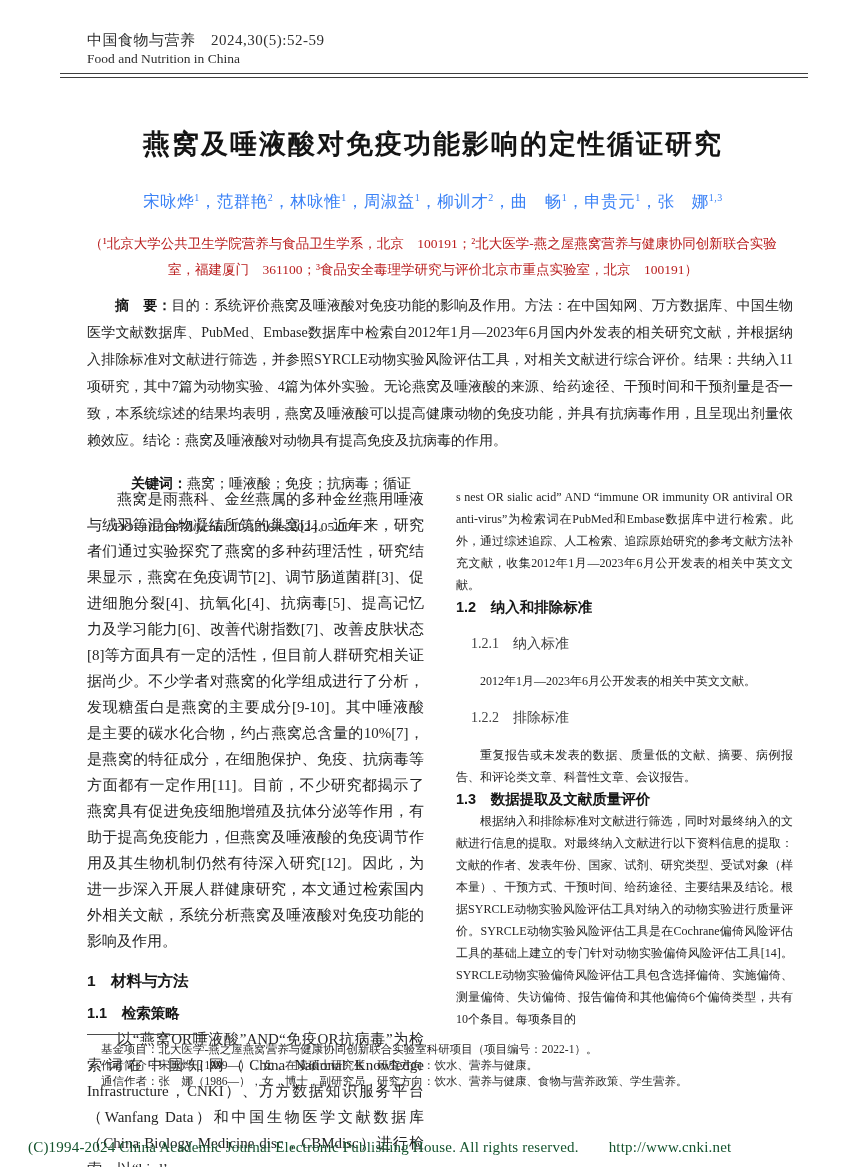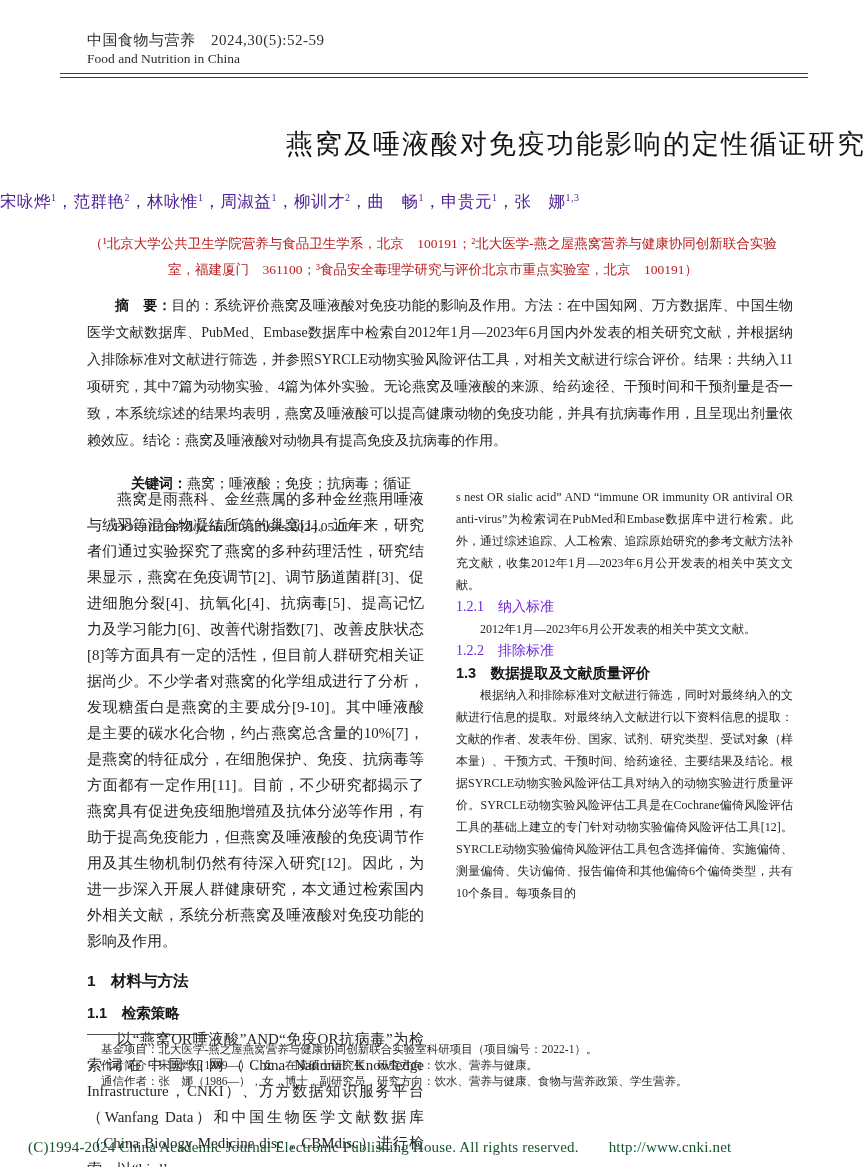--- a/index.html
+++ b/index.html
@@ -6,25 +6,25 @@
   .page{position:relative;width:866px;height:1167px;background:#fff;overflow:hidden;
         font-family:"Liberation Serif",serif;color:#232323;}
 
   
   .jheader{position:absolute;top:30px;left:60px;right:58px;}
   .jh-cn{font-size:15px;line-height:20px;color:#2e2e2e;padding-left:27px;letter-spacing:.5px;}
   .jh-en{font-size:13.5px;line-height:18px;color:#2e2e2e;padding-left:27px;}
   .double-rule{height:3px;border-top:1.5px solid #3d3d3d;border-bottom:1px solid #3d3d3d;margin-top:5px;}
 
   
-  .title{position:absolute;top:126px;left:0;width:100%;text-align:right;
-         font-family:"Liberation Sans",sans-serif;font-weight:400;font-size:27px;
+  .title{position:absolute;top:126px;left:0;width:100%;text-align:center;
+         font-family:"Liberation Sans",sans-serif;font-weight:700;font-size:27px;
          letter-spacing:2px;color:#151515;margin:0;}
-  .authors{position:absolute;top:191px;left:0;width:100%;text-align:left;
-           font-size:16.5px;color:#4c1d95;letter-spacing:.5px;}
+  .authors{position:absolute;top:191px;left:0;width:100%;text-align:center;
+           font-size:16.5px;color:#3b82f6;letter-spacing:.5px;}
   .authors sup{font-size:10px;vertical-align:super;line-height:0;}
   .affil{position:absolute;top:231px;left:80px;width:706px;text-align:center;
          font-size:13.5px;line-height:26px;color:#b91c1c;}
 
   
   .absgrp{position:absolute;top:292px;left:87px;width:706px;}
   .abstract{margin:0;font-size:14px;line-height:27px;text-align:justify;text-indent:2em;color:#232323;}
   .blab{font-family:"Liberation Sans",sans-serif;font-weight:700;color:#161616;}
   .kwline{margin:16px;font-size:14px;line-height:27px;text-indent:2em;}
   .doiline{margin:0;font-size:13.5px;line-height:27px;text-indent:2em;color:#262626;}
@@ -34,21 +34,21 @@
   .col{width:345px;}
   .bodyp{margin:0;text-align:justify;color:#242424;}
   .col-left .bodyp{font-size:15px;line-height:26px;}
   .col-right .bodyp{font-size:12px;line-height:22px;}
   .ind{text-indent:2em;}
   .h-main{margin:14px 0 0;font-family:"Liberation Sans",sans-serif;font-weight:700;
           font-size:15.5px;line-height:26px;color:#161616;}
   .h-sub{margin:6px 0 0;font-family:"Liberation Sans",sans-serif;font-weight:700;
          font-size:14.5px;line-height:26px;color:#161616;}
   .col-right .h-sub{margin:0;line-height:22px;}
-  .h-minor{margin:0;font-weight:400;font-size:14px;line-height:22px;color:#6d28d9;font-family:"Liberation Serif",serif;}
+  .h-minor{margin:15px;font-weight:400;font-size:14px;line-height:22px;color:#404040;font-family:"Liberation Serif",serif;}
 
   
   .footnotes{position:absolute;top:1034px;left:87px;width:706px;}
   .fn-rule{width:122px;border-top:1px solid #4a4a4a;margin-bottom:6px;}
   .fn{font-size:11.5px;line-height:16px;color:#2b2b2b;padding-left:14px;}
 
   
   .pfooter{position:absolute;top:1139px;left:28px;width:820px;
            font-size:15px;color:#14532d;letter-spacing:.2px;}
   .pfooter .url{margin-left:30px;}
@@ -80,25 +80,27 @@
 
   <div class="cols">
     <div class="col col-left">
       <p class="bodyp ind">燕窝是雨燕科、金丝燕属的多种金丝燕用唾液与绒羽等混合物凝结所筑的巢窝[1]。近年来，研究者们通过实验探究了燕窝的多种药理活性，研究结果显示，燕窝在免疫调节[2]、调节肠道菌群[3]、促进细胞分裂[4]、抗氧化[4]、抗病毒[5]、提高记忆力及学习能力[6]、改善代谢指数[7]、改善皮肤状态[8]等方面具有一定的活性，但目前人群研究相关证据尚少。不少学者对燕窝的化学组成进行了分析，发现糖蛋白是燕窝的主要成分[9-10]。其中唾液酸是主要的碳水化合物，约占燕窝总含量的10%[7]，是燕窝的特征成分，在细胞保护、免疫、抗病毒等方面都有一定作用[11]。目前，不少研究都揭示了燕窝具有促进免疫细胞增殖及抗体分泌等作用，有助于提高免疫能力，但燕窝及唾液酸的免疫调节作用及其生物机制仍然有待深入研究[12]。因此，为进一步深入开展人群健康研究，本文通过检索国内外相关文献，系统分析燕窝及唾液酸对免疫功能的影响及作用。</p>
       <h2 class="h-main">1　材料与方法</h2>
       <h3 class="h-sub">1.1　检索策略</h3>
       <p class="bodyp ind">以“燕窝OR唾液酸”AND“免疫OR抗病毒”为检索词在中国知网（China National Knowledge Infrastructure，CNKI）、万方数据知识服务平台（Wanfang Data）和中国生物医学文献数据库（China Biology Medicine disc，CBMdisc）进行检索，以“bird’</p>
     </div>
     <div class="col col-right">
       <p class="bodyp">s nest OR sialic acid” AND “immune OR immunity OR antiviral OR anti-virus”为检索词在PubMed和Embase数据库中进行检索。此外，通过综述追踪、人工检索、追踪原始研究的参考文献方法补充文献，收集2012年1月—2023年6月公开发表的相关中英文文献。</p>
+      <h3 class="h-sub">1.2　纳入和排除标准</h3>
       <h4 class="h-minor">1.2.1　纳入标准</h4>
       <p class="bodyp ind">2012年1月—2023年6月公开发表的相关中英文文献。</p>
       <h4 class="h-minor">1.2.2　排除标准</h4>
+      <p class="bodyp ind">重复报告或未发表的数据、质量低的文献、摘要、病例报告、和评论类文章、科普性文章、会议报告。</p>
       <h3 class="h-sub">1.3　数据提取及文献质量评价</h3>
-      <p class="bodyp ind">根据纳入和排除标准对文献进行筛选，同时对最终纳入的文献进行信息的提取。对最终纳入文献进行以下资料信息的提取：文献的作者、发表年份、国家、试剂、研究类型、受试对象（样本量）、干预方式、干预时间、给药途径、主要结果及结论。根据SYRCLE动物实验风险评估工具对纳入的动物实验进行质量评价。SYRCLE动物实验风险评估工具是在Cochrane偏倚风险评估工具的基础上建立的专门针对动物实验偏倚风险评估工具[12]。SYRCLE动物实验偏倚风险评估工具包含选择偏倚、实施偏倚、测量偏倚、失访偏倚、报告偏倚和其他偏倚6个偏倚类型，共有10个条目。每项条目的</p>
+      <p class="bodyp ind">根据纳入和排除标准对文献进行筛选，同时对最终纳入的文献进行信息的提取。对最终纳入文献进行以下资料信息的提取：文献的作者、发表年份、国家、试剂、研究类型、受试对象（样本量）、干预方式、干预时间、给药途径、主要结果及结论。根据SYRCLE动物实验风险评估工具对纳入的动物实验进行质量评价。SYRCLE动物实验风险评估工具是在Cochrane偏倚风险评估工具的基础上建立的专门针对动物实验偏倚风险评估工具[14]。SYRCLE动物实验偏倚风险评估工具包含选择偏倚、实施偏倚、测量偏倚、失访偏倚、报告偏倚和其他偏倚6个偏倚类型，共有10个条目。每项条目的</p>
     </div>
   </div>
 
   <div class="footnotes">
     <div class="fn-rule"></div>
     <div class="fn">基金项目：北大医学-燕之屋燕窝营养与健康协同创新联合实验室科研项目（项目编号：2022-1）。</div>
     <div class="fn">作者简介：宋咏烨（1999—），女，在读硕士研究生，研究方向：饮水、营养与健康。</div>
     <div class="fn">通信作者：张　娜（1986—），女，博士，副研究员，研究方向：饮水、营养与健康、食物与营养政策、学生营养。</div>
   </div>
 

